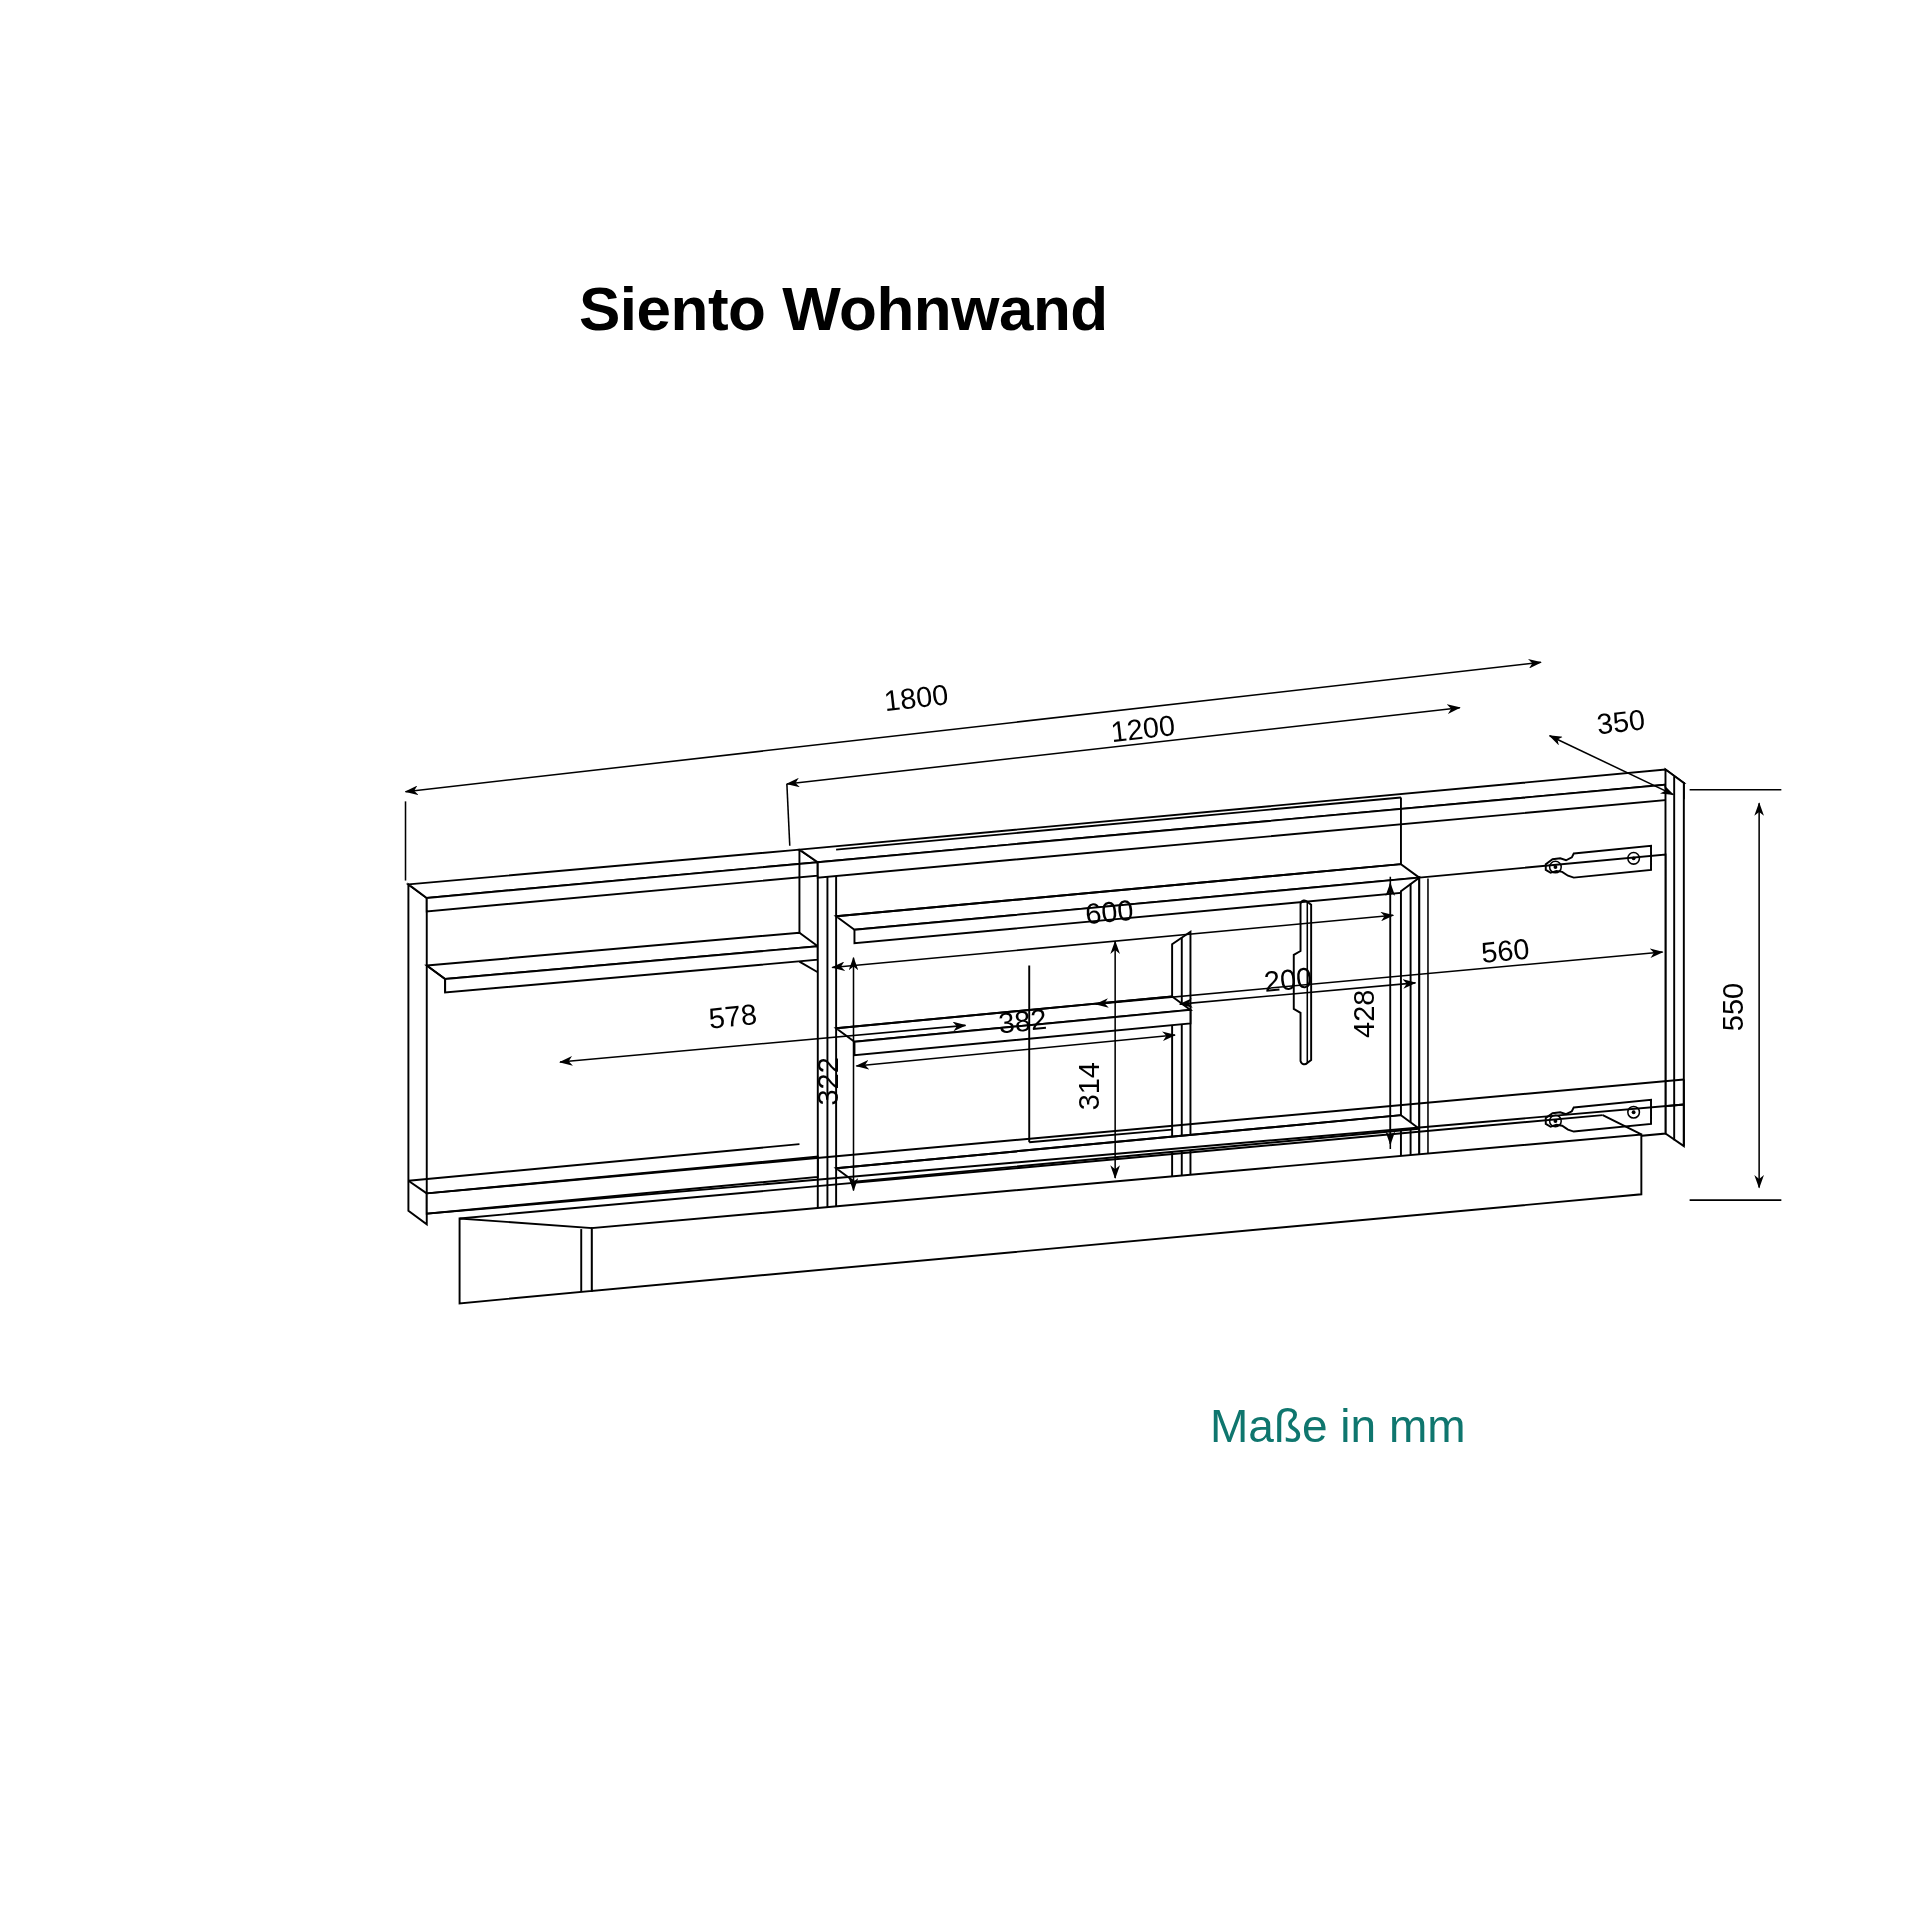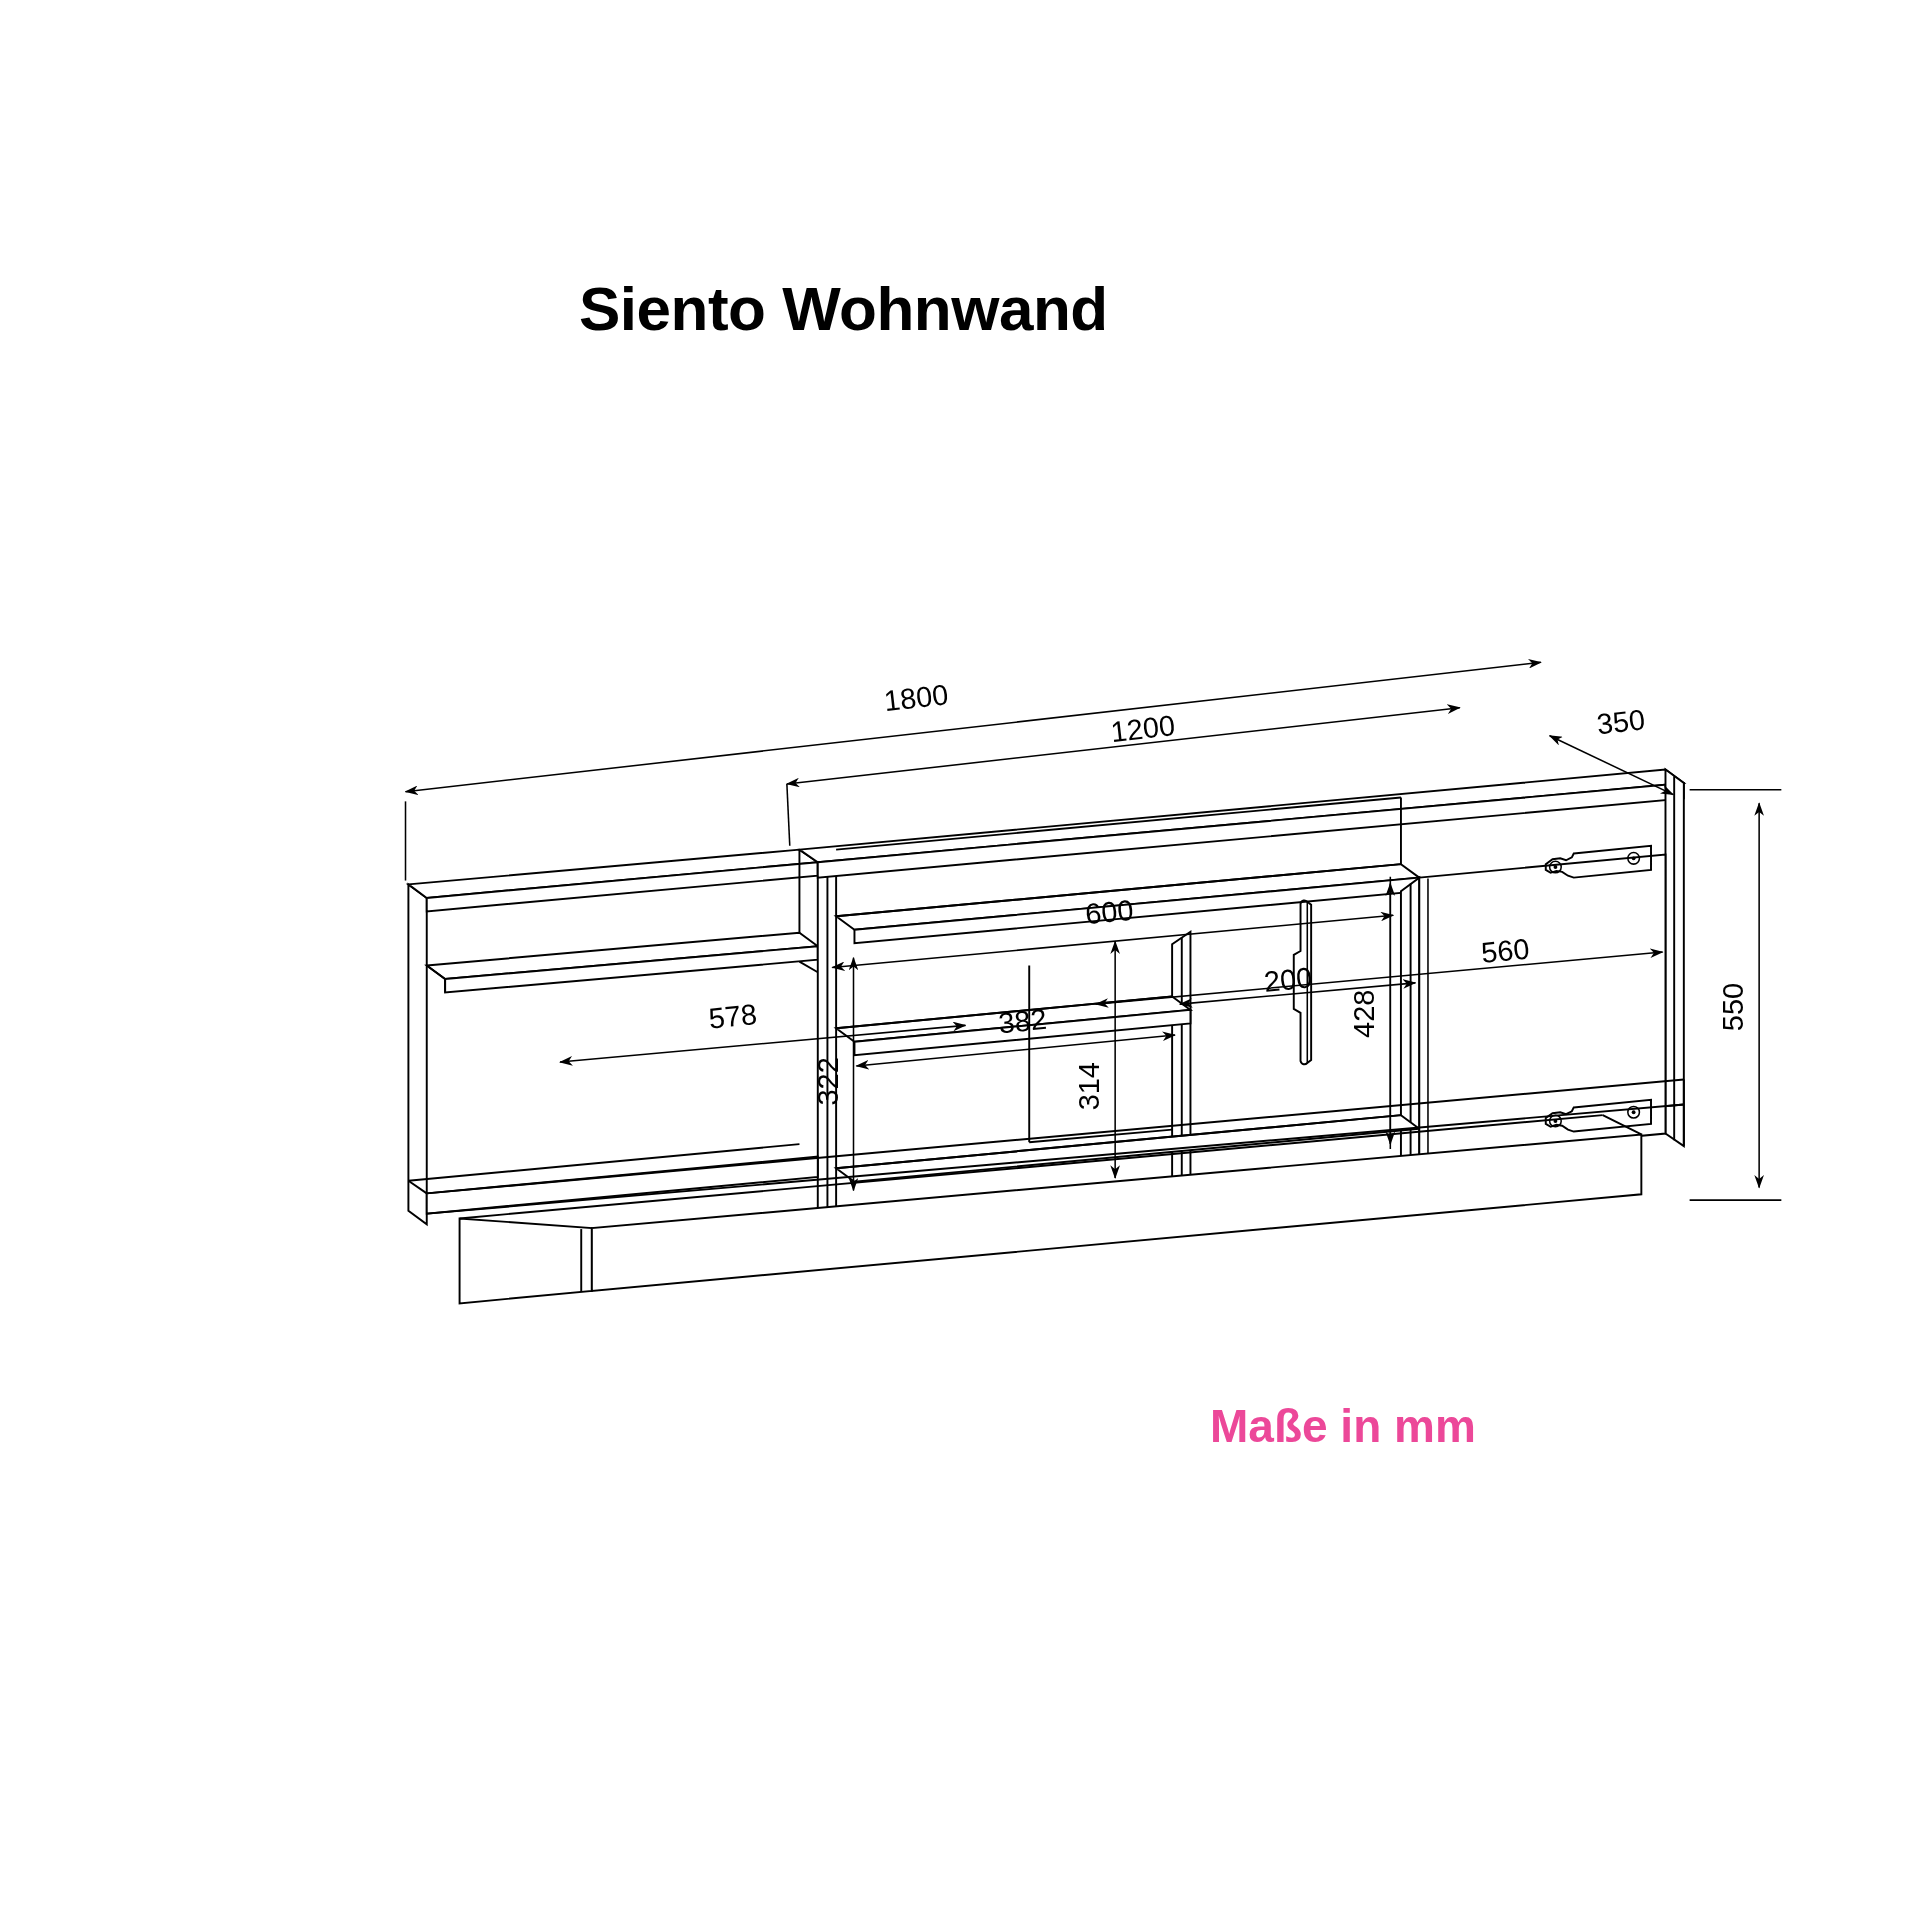--- a/index.html
+++ b/index.html
@@ -29,23 +29,23 @@
     font-weight: bold;
     letter-spacing: -0.5px;
     white-space: nowrap;
     color: #000;
   }
   .footnote {
     position: absolute;
     left: 1210px;
     top: 1399px;
     font-size: 46px;
-    font-weight: bold;
+    font-weight: normal;
     white-space: nowrap;
-    color: #ec4899;
+    color: #0f766e;
   }
   svg#drawing {
     position: absolute;
     left: 0;
     top: 0;
     width: 1931px;
     height: 1931px;
   }
   svg#drawing .ln {
     fill: none;

